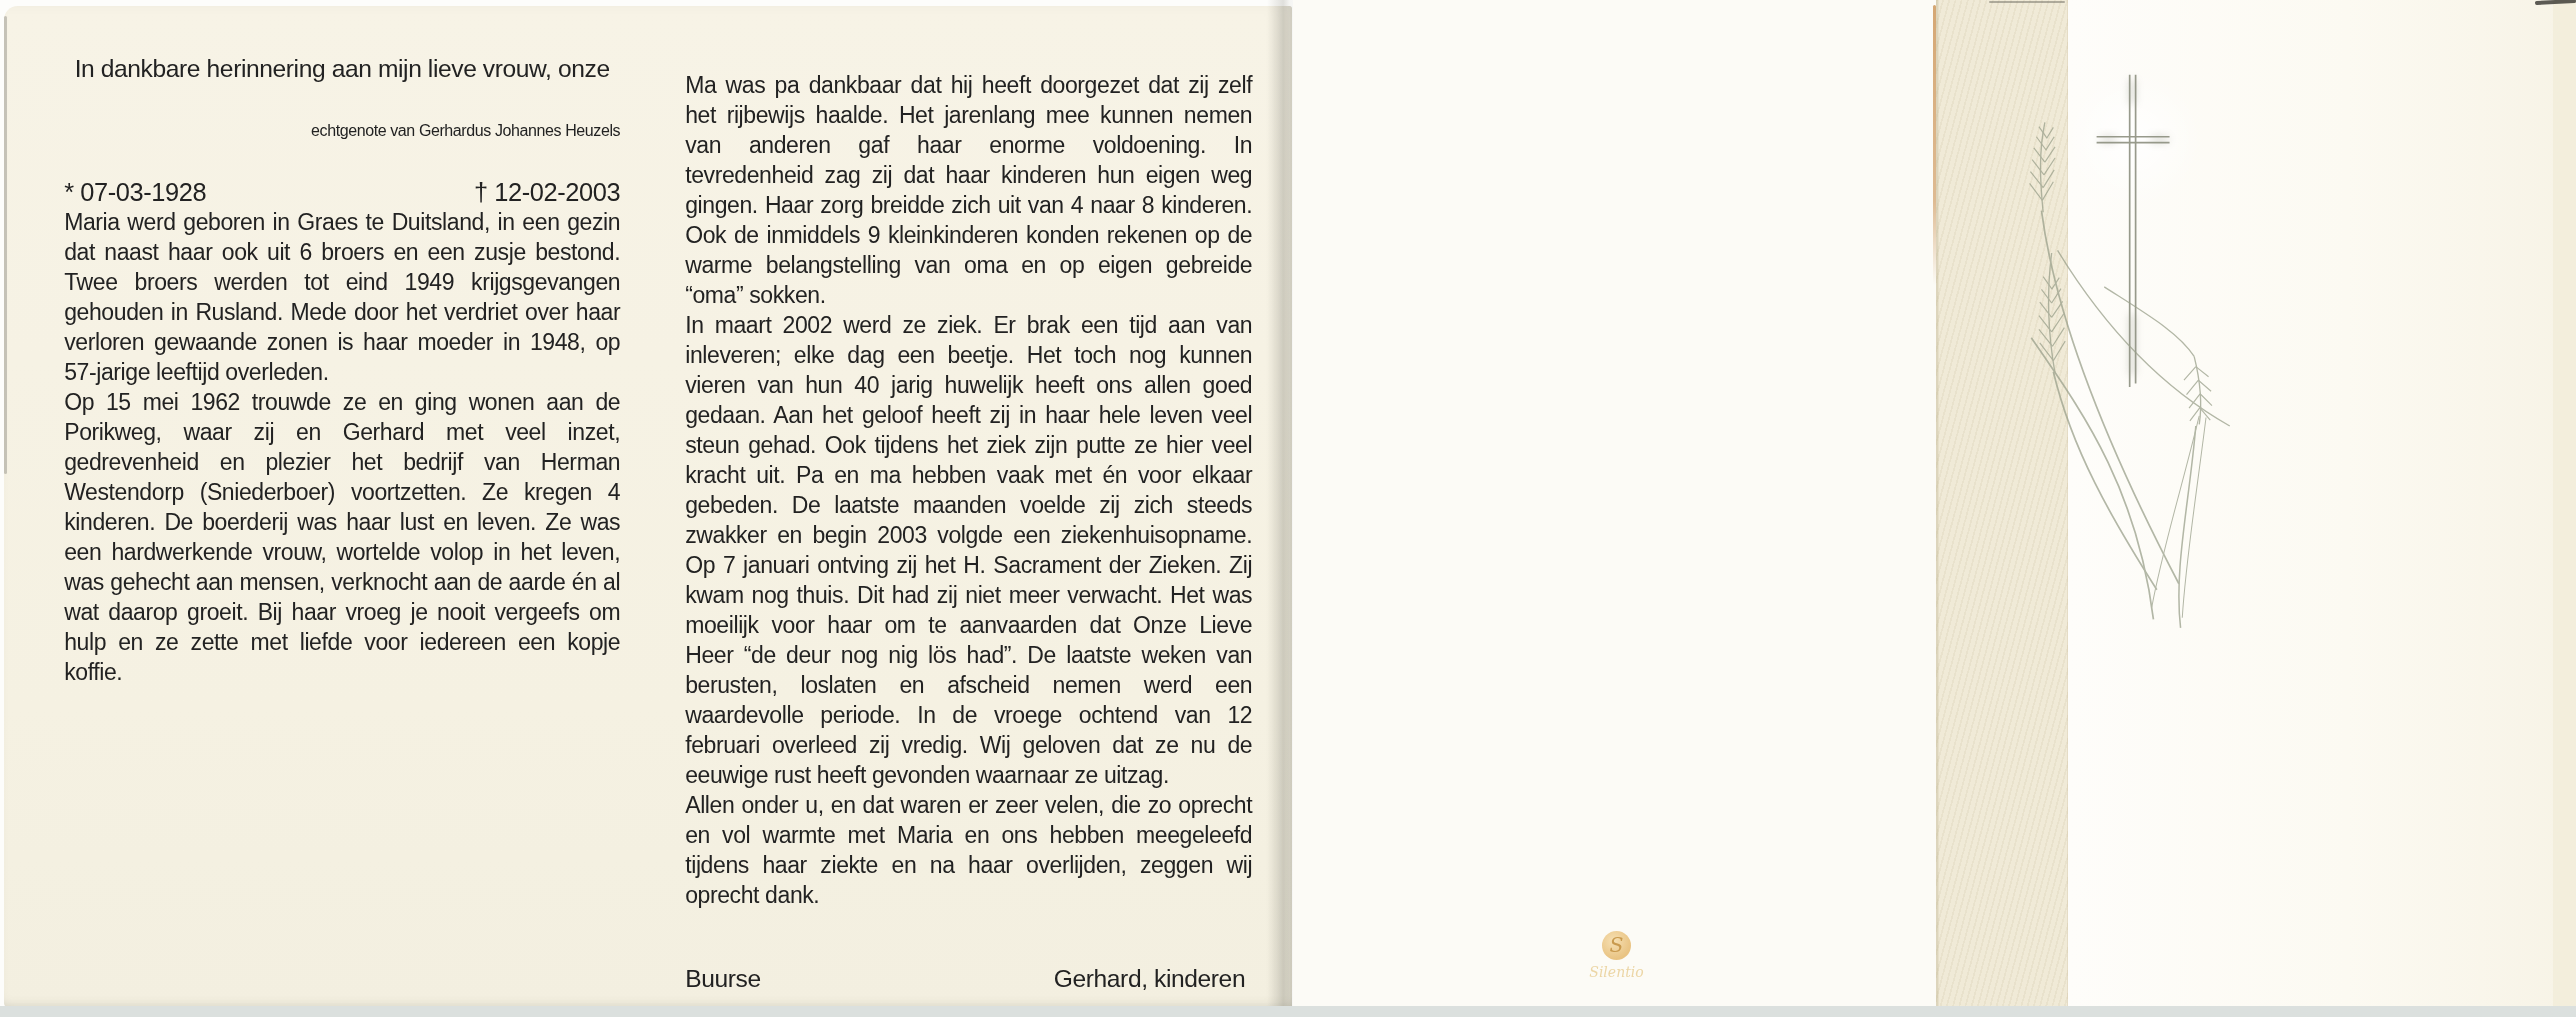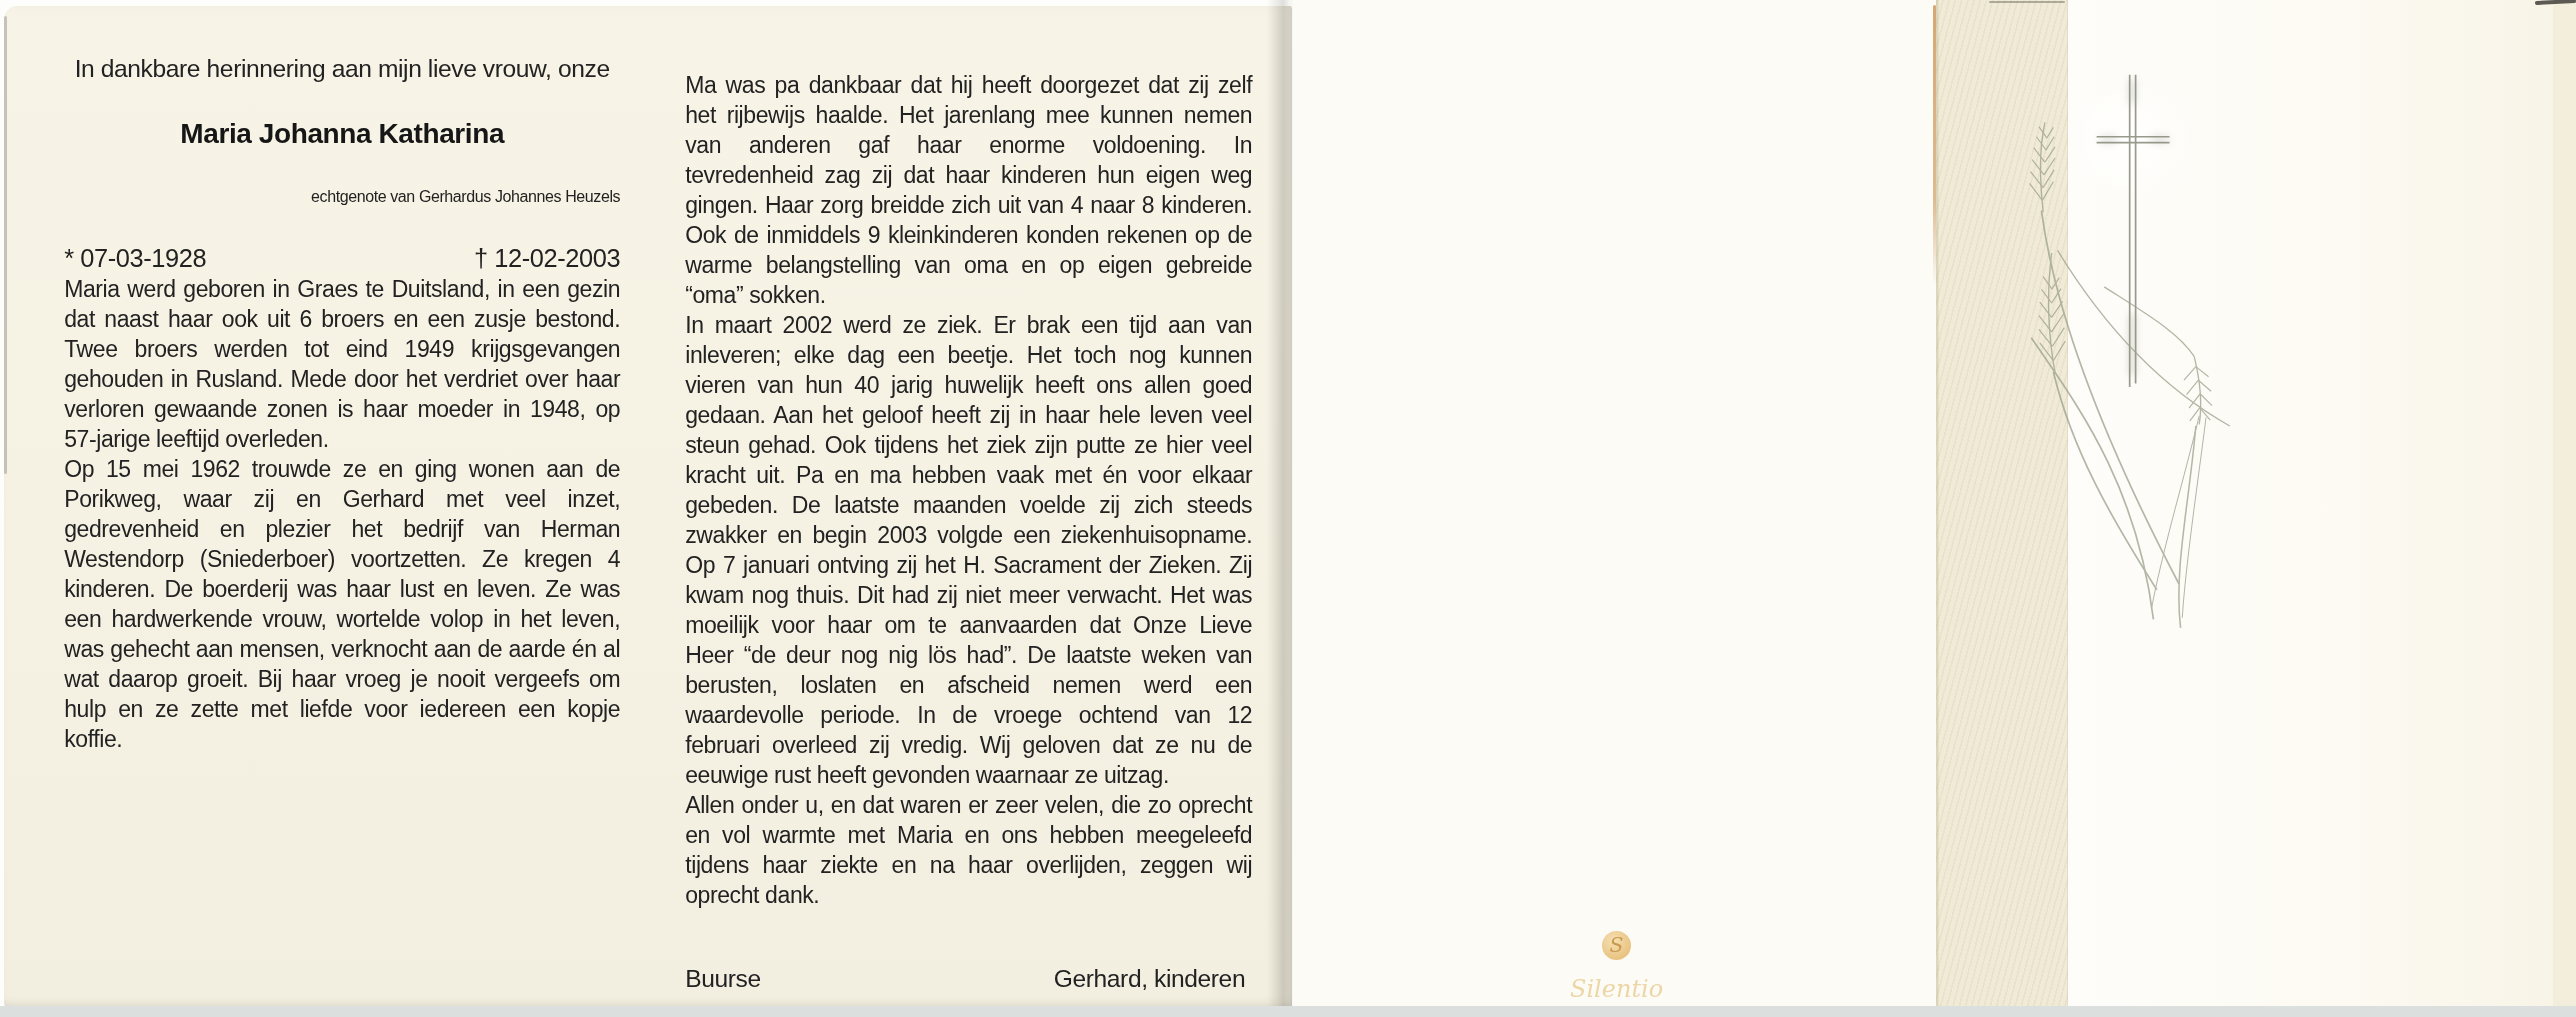--- a/index.html
+++ b/index.html
@@ -156,24 +156,24 @@
     border-radius: 50%;
     background: radial-gradient(circle at 40% 35%, #f6e0b4, #e9c382 70%);
     color: #c99a4e;
     font-family: "DejaVu Serif", serif;
     font-style: italic;
     font-size: 20.4px;
     line-height: 28px;
     text-align: center;
   }
   .wm-text {
-    margin-top: 15px;
+    margin-top: 4px;
     font-family: "DejaVu Serif", serif;
     font-style: italic;
-    font-size: 24px;
+    font-size: 14px;
     color: #ecd6a6;
   }
   .corner-artifact {
     position: absolute;
     right: 0px; top: 0px;
     width: 41px; height: 4.2px;
     background: #35332e;
     transform: rotate(-3deg);
     border-radius: 1.7px;
     opacity: 0.8;
@@ -193,21 +193,20 @@
 <div class="scan">
 
   <section class="left-card">
     <div class="left-edge-sliver"></div>
 
     <div class="col col1">
       <div class="intro">
         <div>In dankbare herinnering aan mijn lieve vrouw, onze</div>
       </div>
       <div class="name-block">
-        <div>Maria Johanna Katharina</div>
       </div>
       <div class="spouse">echtgenote van Gerhardus Johannes Heuzels</div>
       <div class="dates">
         <span>* 07-03-1928</span>
         <span>† 12-02-2003</span>
       </div>
       <p class="body body-start">Maria werd geboren in Graes te Duitsland, in een gezin dat naast haar ook uit 6 broers en een zusje bestond. Twee broers werden tot eind 1949 krijgsgevangen gehouden in Rusland. Mede door het verdriet over haar verloren gewaande zonen is haar moeder in 1948, op 57-jarige leeftijd overleden.</p>
       <p class="body">Op 15 mei 1962 trouwde ze en ging wonen aan de Porikweg, waar zij en Gerhard met veel inzet, gedrevenheid en plezier het bedrijf van Herman Westendorp (Sniederboer) voortzetten. Ze kregen 4 kinderen. De boerderij was haar lust en leven. Ze was een hardwerkende vrouw, wortelde volop in het leven, was gehecht aan mensen, verknocht aan de aarde én al wat daarop groeit. Bij haar vroeg je nooit vergeefs om hulp en ze zette met liefde voor iedereen een kopje koffie.</p>
     </div>
 

